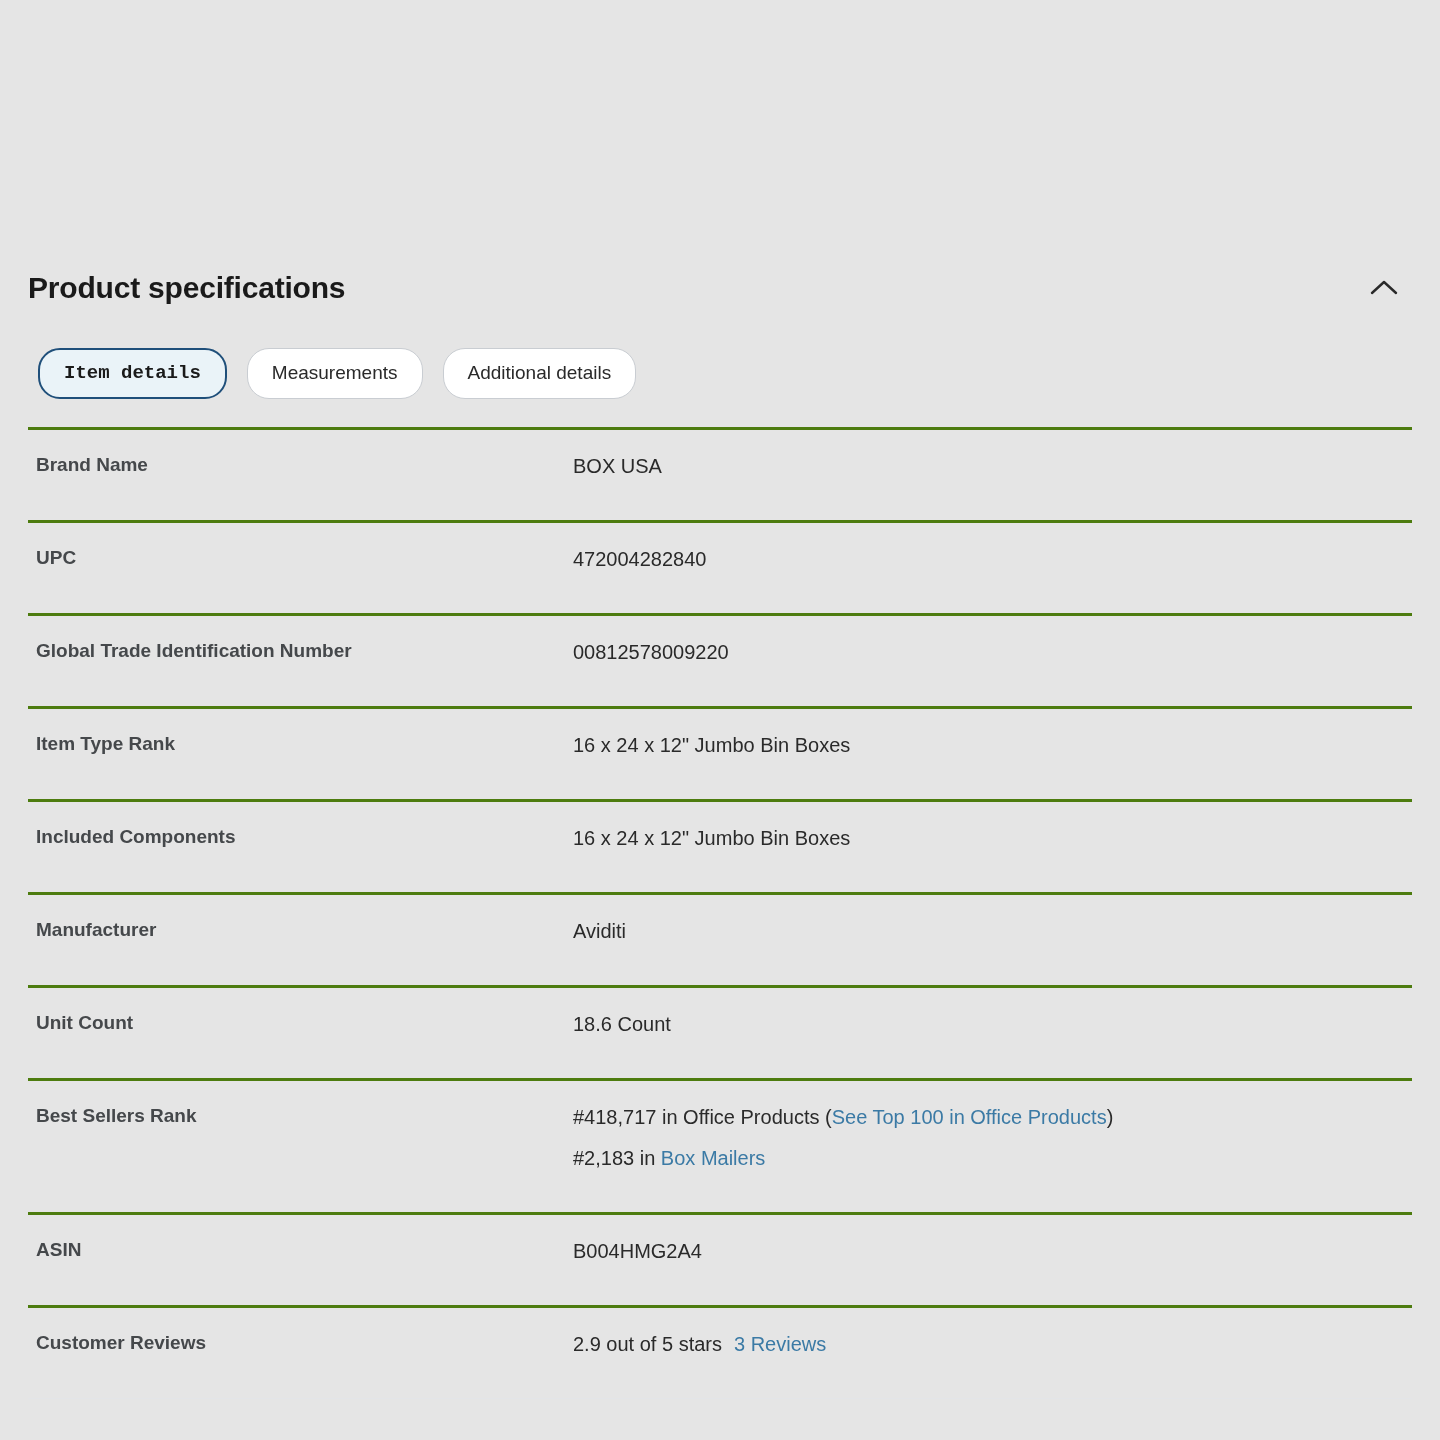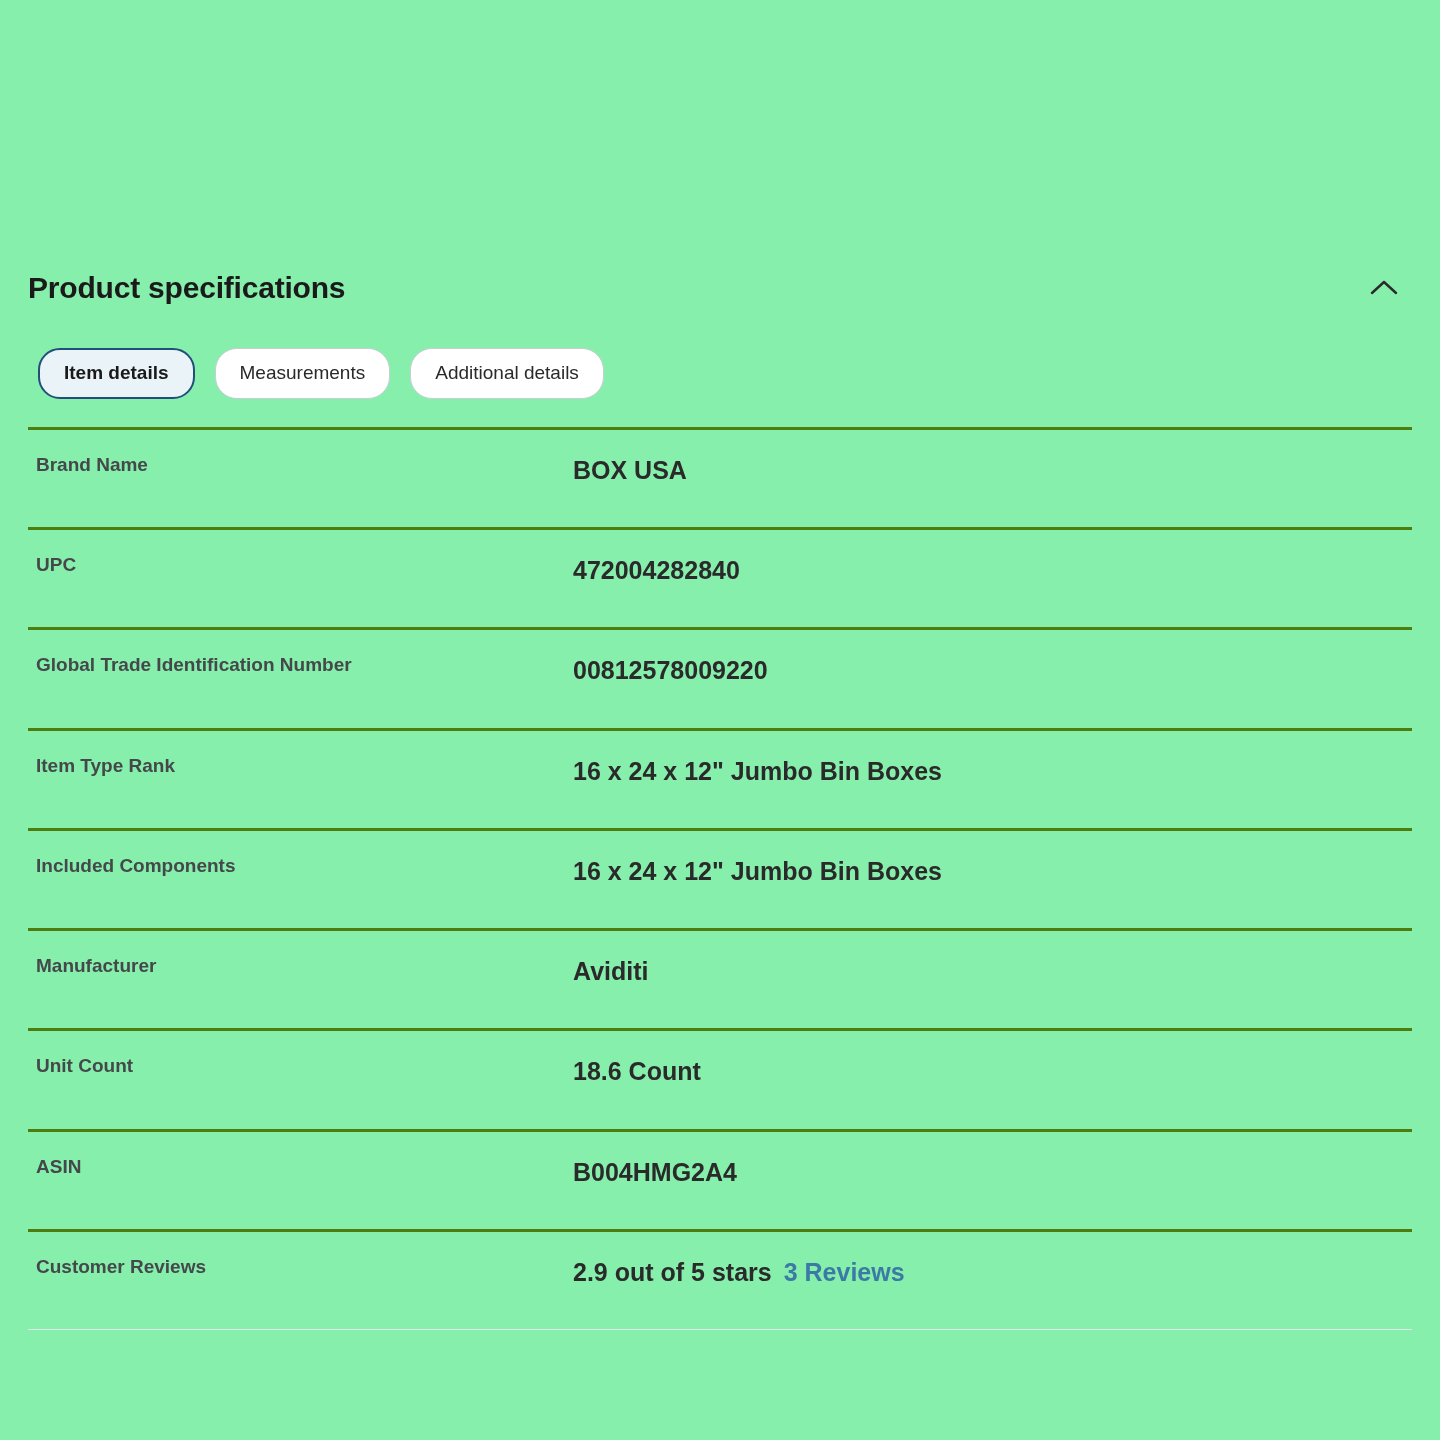--- a/index.html
+++ b/index.html
@@ -9,21 +9,21 @@
     width: 1440px;
     height: 1440px;
     background: #ffffff;
     font-family: "Liberation Sans", sans-serif;
     color: #2a2a2a;
   }
   .page {
     position: relative;
     width: 1440px;
     height: 1440px;
-    background: #86efac;
+    background: #e5e5e5;
   }
   .panel {
     position: absolute;
     left: 0;
     top: 268px;
     width: 1440px;
     padding: 0 28px;
   }
   .panel-header {
     display: flex;
@@ -68,20 +68,21 @@
     padding: 12px 24px;
     cursor: pointer;
     line-height: 1.2;
     white-space: nowrap;
   }
   .tab.active {
     border: 2px solid #1f4f7a;
     background: #eaf3f8;
     font-weight: 700;
     color: #1a1a1a;
+    font-family: Liberation Mono, monospace;
   }
 
   .spec-table {
     margin-top: 28px;
     width: 1384px;
     border-collapse: collapse;
   }
   .spec-table tr {
     border-top: 3px solid #4d7c0f;
   }
@@ -95,22 +96,22 @@
     font-size: 19px;
     font-weight: 700;
     color: #45484b;
     width: 545px;
     padding: 22px 10px 22px 8px;
     line-height: 1.35;
   }
   .spec-table td {
     text-align: left;
     vertical-align: top;
-    font-size: 25px;
-    font-weight: 700;
+    font-size: 20px;
+    font-weight: 400;
     color: #2a2a2a;
     padding: 22px 10px 39px 0;
     line-height: 1.45;
   }
   a.link {
     color: #3b7aa5;
     text-decoration: none;
   }
   .rank-line { display: block; }
   .rank-line + .rank-line { margin-top: 12px; }
@@ -161,20 +162,27 @@
         </tr>
         <tr>
           <th>Manufacturer</th>
           <td>Aviditi</td>
         </tr>
         <tr>
           <th>Unit Count</th>
           <td>18.6 Count</td>
         </tr>
         <tr>
+          <th>Best Sellers Rank</th>
+          <td>
+            <span class="rank-line"><span>#418,717 in Office Products (</span><a class="link" href="#">See Top 100 in Office Products</a><span>)</span></span>
+            <span class="rank-line"><span>#2,183 in </span><a class="link" href="#">Box Mailers</a></span>
+          </td>
+        </tr>
+        <tr>
           <th>ASIN</th>
           <td>B004HMG2A4</td>
         </tr>
         <tr>
           <th>Customer Reviews</th>
           <td><span>2.9 out of 5 stars</span><a class="link review-count" href="#">3</a>&nbsp;<a class="link" href="#">Reviews</a></td>
         </tr>
       </tbody>
     </table>
 

